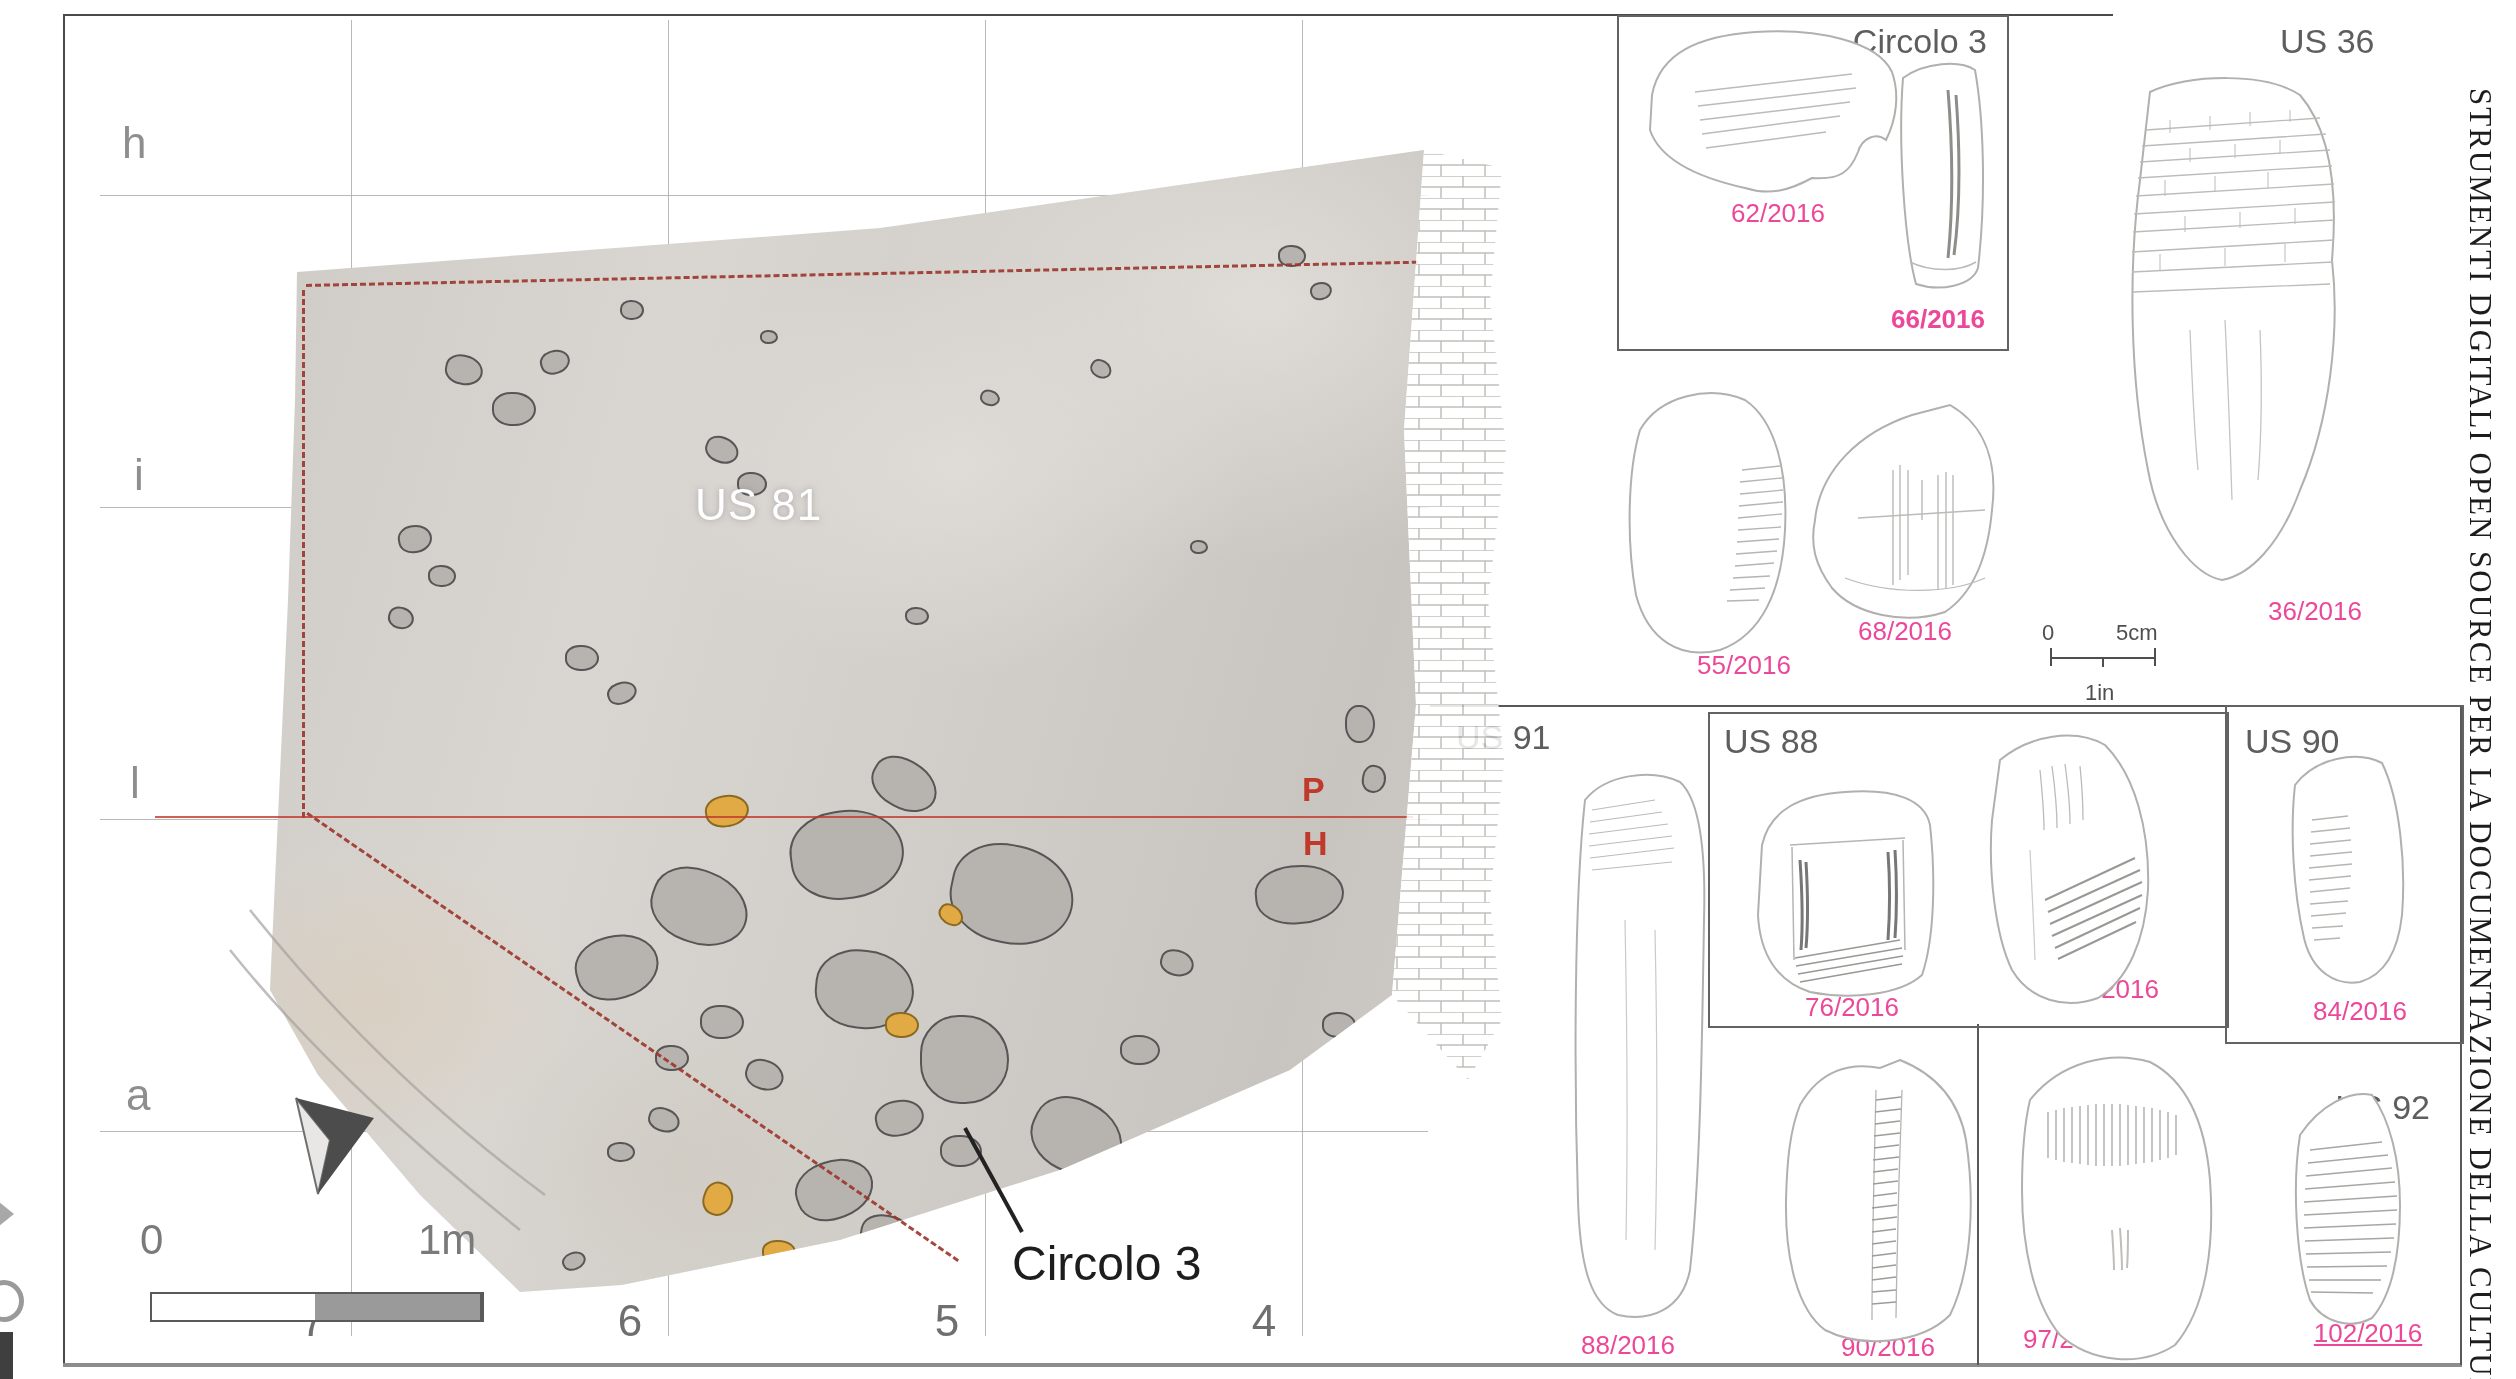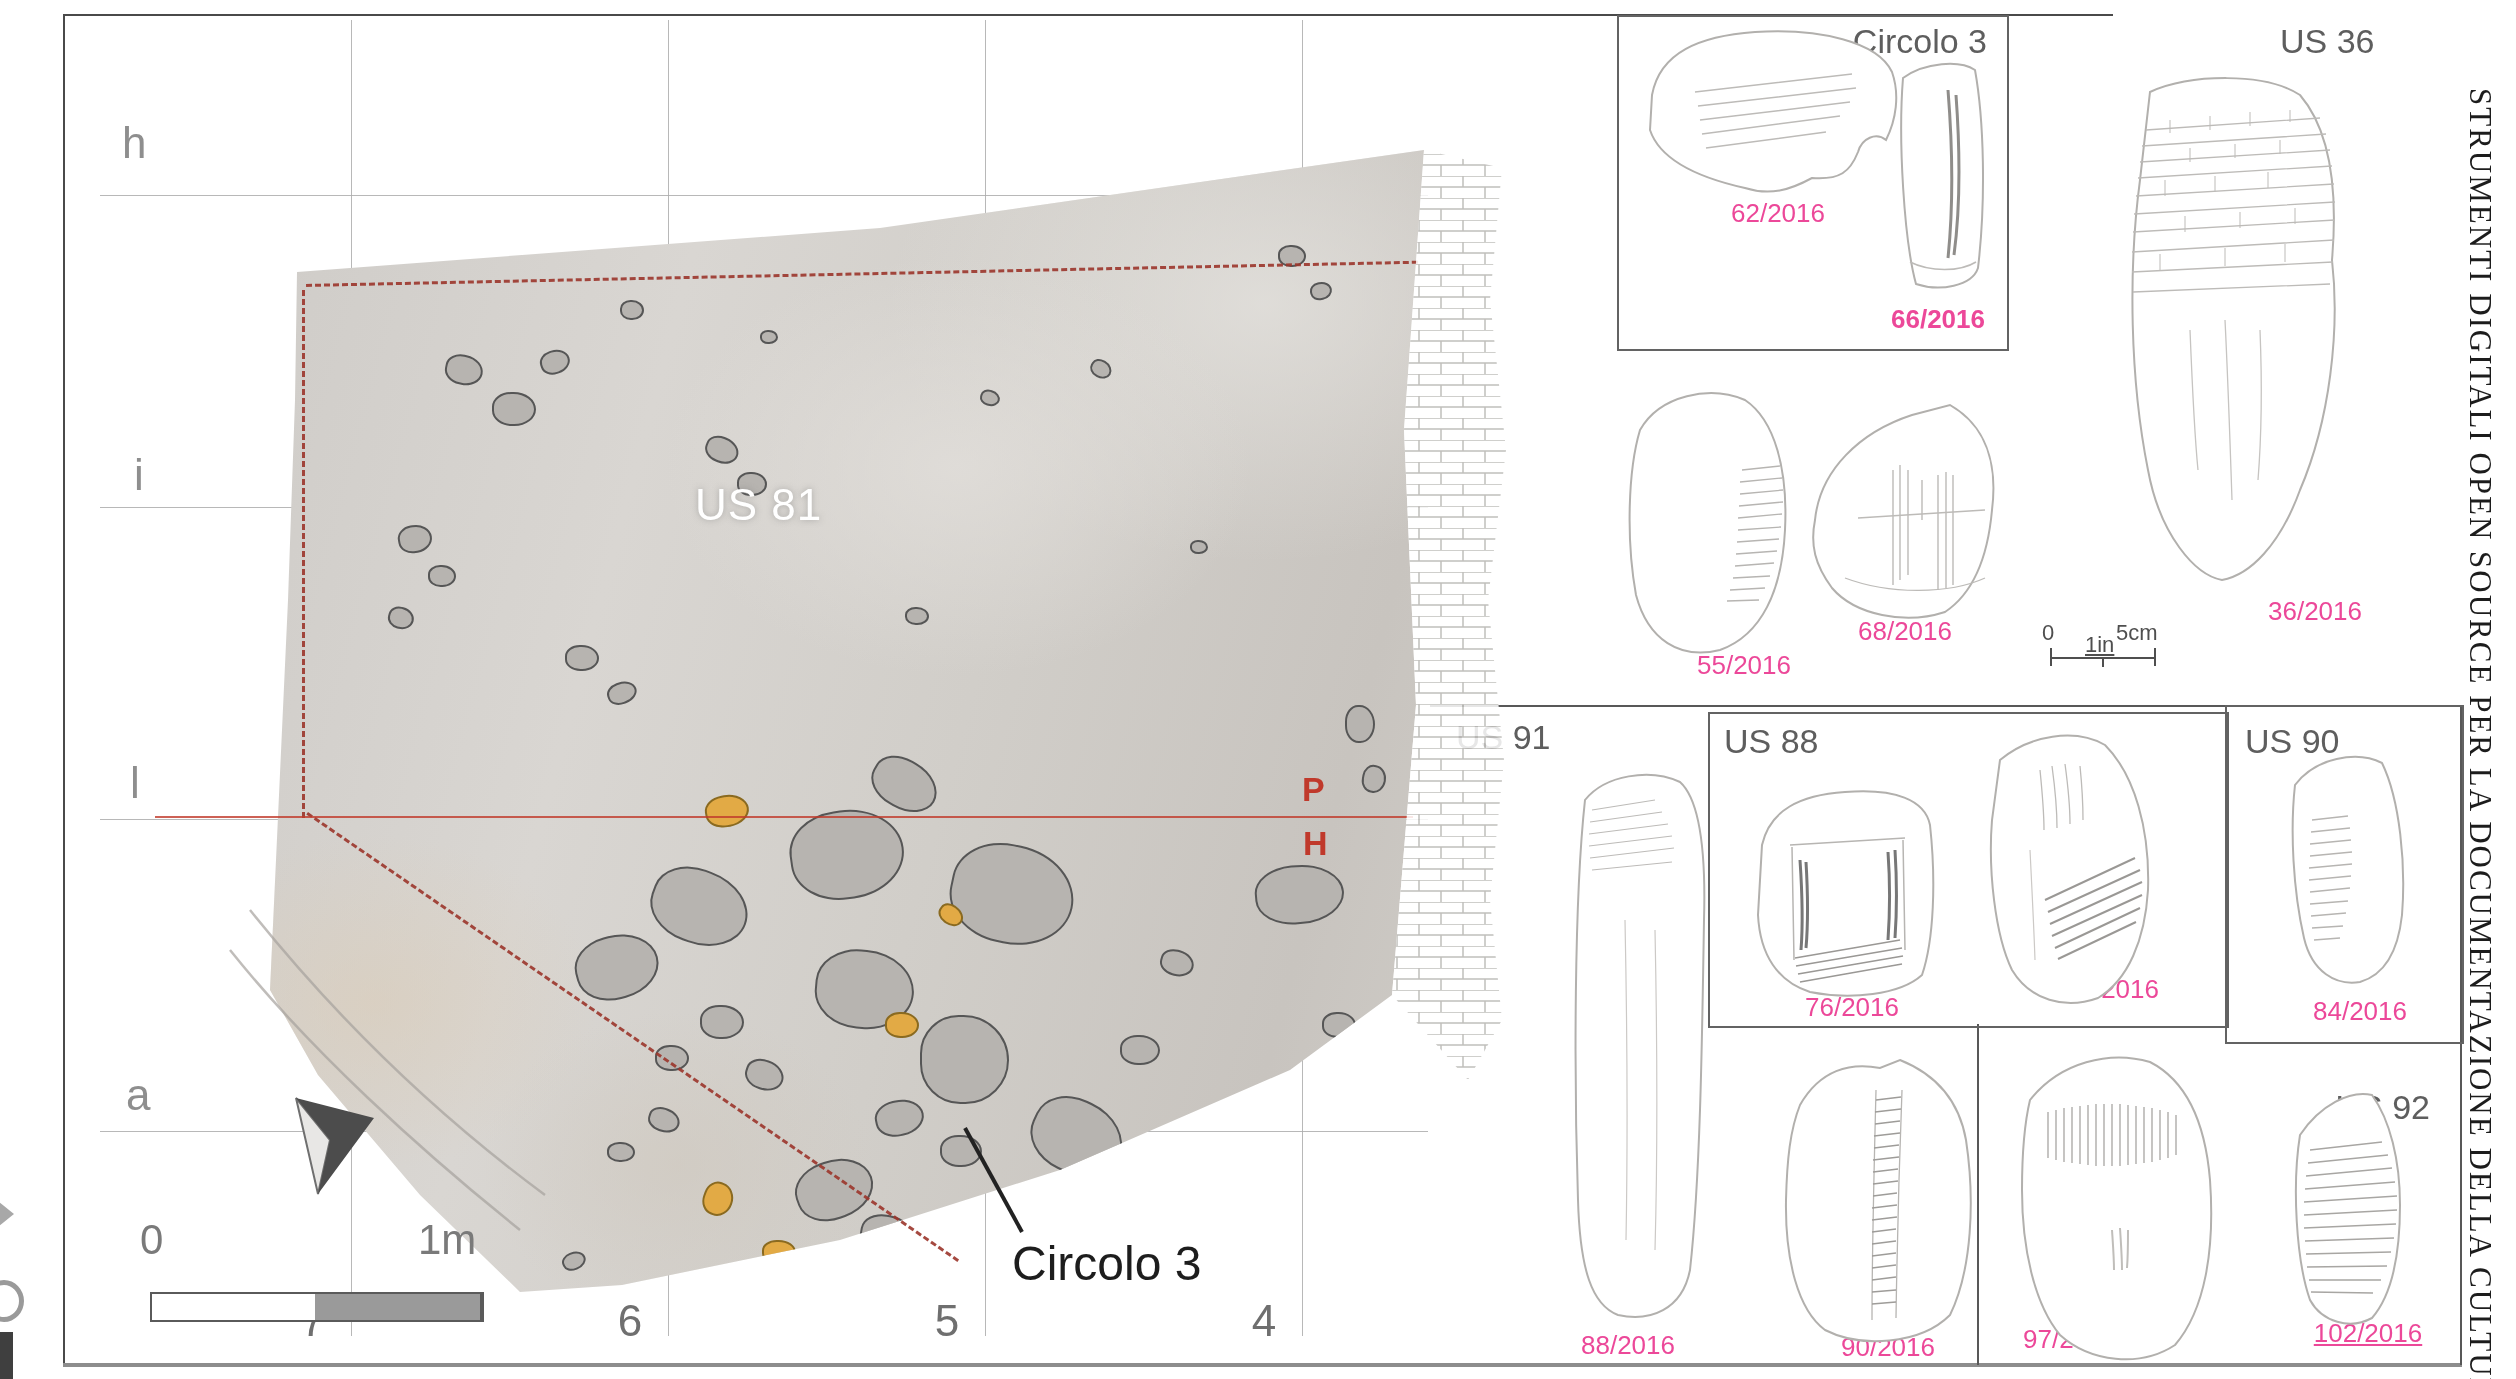--- a/index.html
+++ b/index.html
@@ -187,21 +187,21 @@
   <div class="txt spec" style="left:2280px;top:996px;">84/2016</div>
   <div class="txt spec" style="left:1990px;top:1324px;">97/2016</div>
   <div class="txt spec" style="left:2288px;top:1318px;text-decoration:underline;">102/2016</div>
 
   <div class="abs cmline"></div>
   <div class="abs cmtick" style="left:2050px;top:648px;height:18px;"></div>
   <div class="abs cmtick" style="left:2154px;top:648px;height:18px;"></div>
   <div class="abs cmtick" style="left:2102px;top:657px;height:10px;"></div>
   <div class="txt cm-scale-t" style="left:2042px;top:620px;">0</div>
   <div class="txt cm-scale-t" style="left:2116px;top:620px;">5cm</div>
-  <div class="txt cm-scale-t" style="left:2085px;top:632px;text-decoration:underline;">1in</div>
+  <div class="txt cm-scale-t" style="left:2085px;top:680px;">1in</div>
 </div>
 
 <svg class="overlay" width="2516" height="1379" viewBox="0 0 2516 1379">
   <defs>
     <pattern id="brick" width="44" height="22" patternUnits="userSpaceOnUse">
       <rect width="44" height="22" fill="#ffffff"></rect>
       <path d="M0,0H44 M0,11H44 M11,0V11 M33,11V22" stroke="#b5b3b0" stroke-width="1.5" fill="none"></path>
     </pattern>
   </defs>
 

